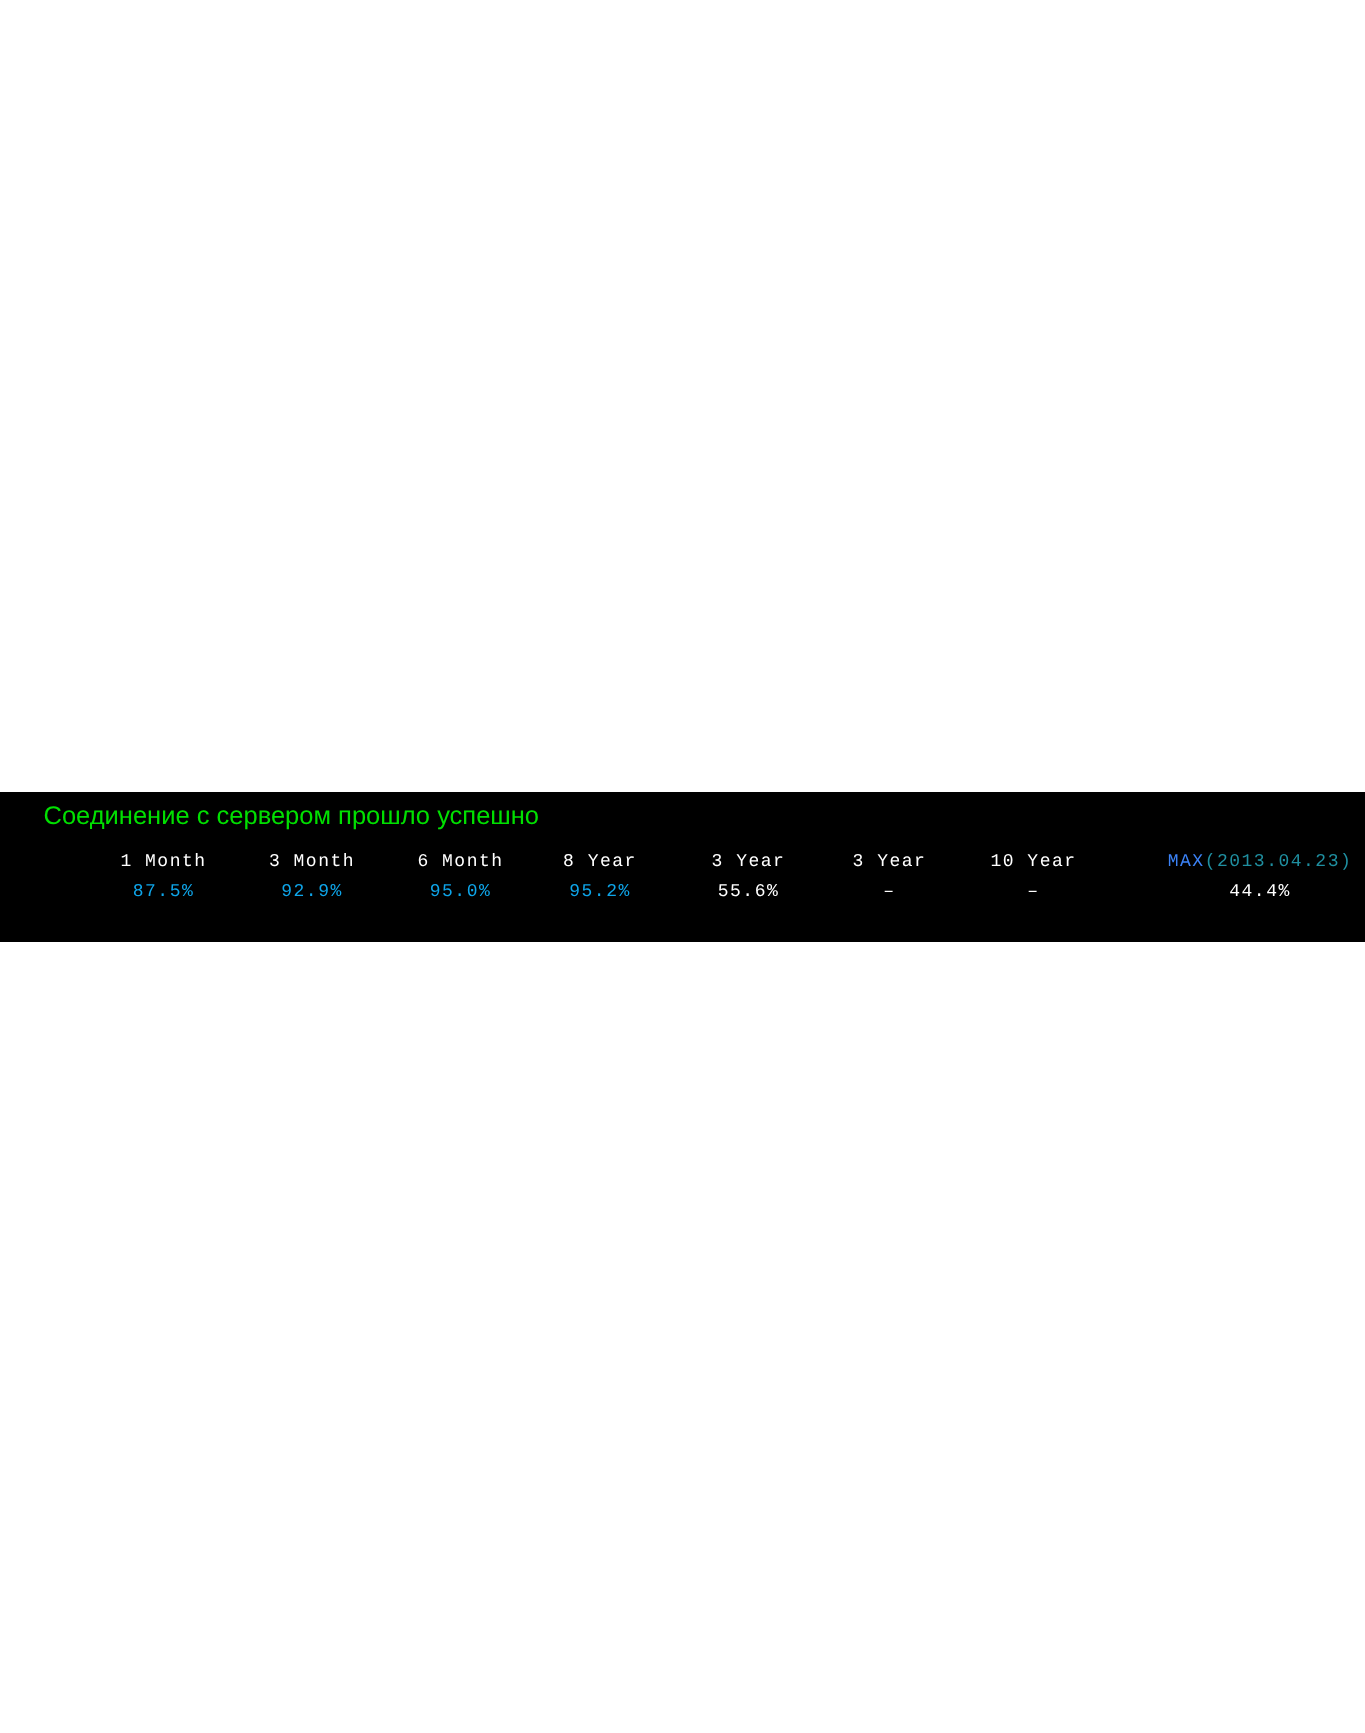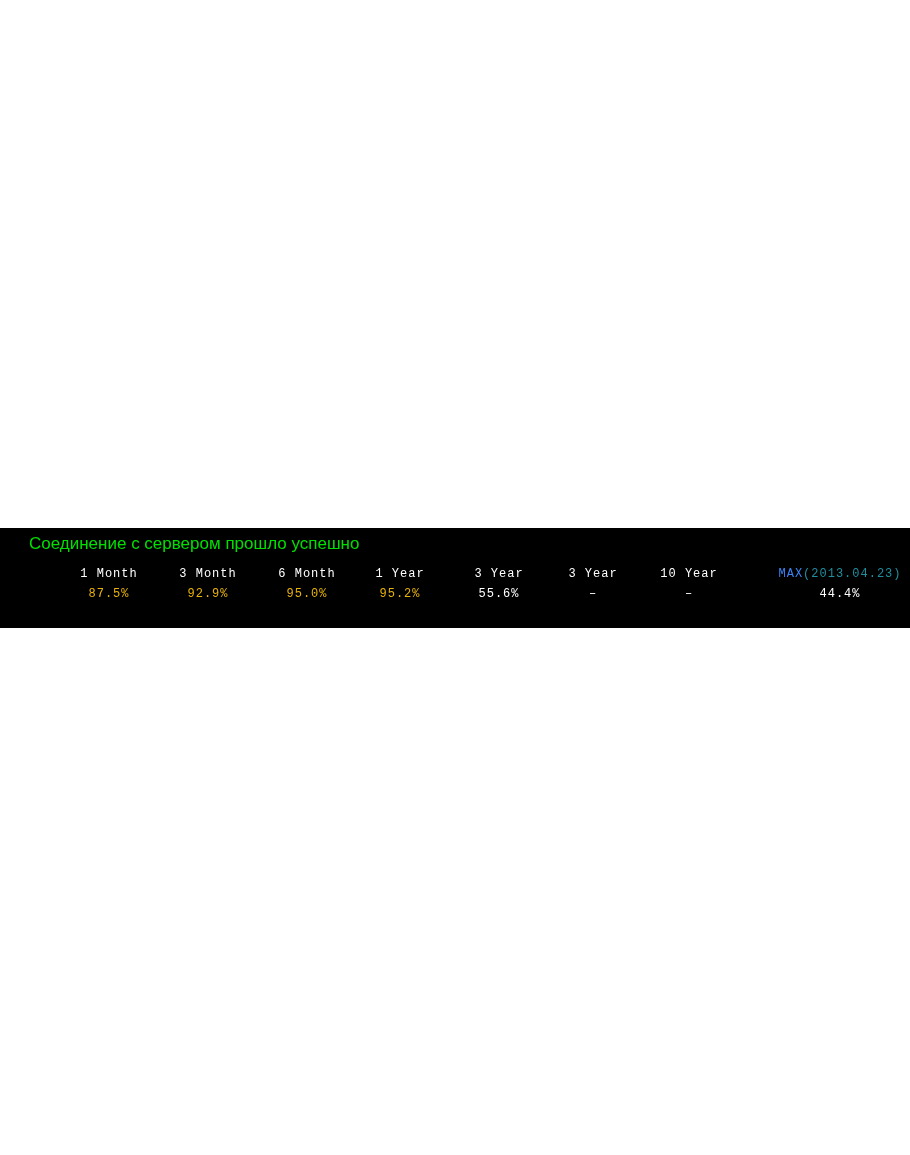--- a/index.html
+++ b/index.html
@@ -64,21 +64,21 @@
     line-height: 20px;
     color: #ffffff;
     letter-spacing: 1px;
   }
   .period-value {
     display: block;
     height: 20px;
     line-height: 20px;
     letter-spacing: 1px;
   }
-  .v-red { color: #eab308; }
+  .v-red { color: #0ea5e9; }
   .v-white { color: #ffffff; }
   .v-dash { color: #ffffff; }
   .max-label { color: #3b82f6; letter-spacing: 1px; }
   .max-date { color: #1f8fa0; letter-spacing: 1px; }
 </style>
 </head>
 <body>
 
 <div id="root">
 
@@ -97,21 +97,21 @@
         <span class="period-label">3 Month</span>
         <span class="period-value v-red">92.9%</span>
       </div>
 
       <div class="period-col" style="left:238px; width:92px;">
         <span class="period-label">6 Month</span>
         <span class="period-value v-red">95.0%</span>
       </div>
 
       <div class="period-col" style="left:337px; width:80px;">
-        <span class="period-label">1 Year</span>
+        <span class="period-label">8 Year</span>
         <span class="period-value v-red">95.2%</span>
       </div>
 
       <div class="period-col" style="left:436px; width:80px;text-align:center;">
         <span class="period-label">3 Year</span>
         <span class="period-value v-white">55.6%</span>
       </div>
 
       <div class="period-col" style="left:530px; width:80px;">
         <span class="period-label">3 Year</span>

